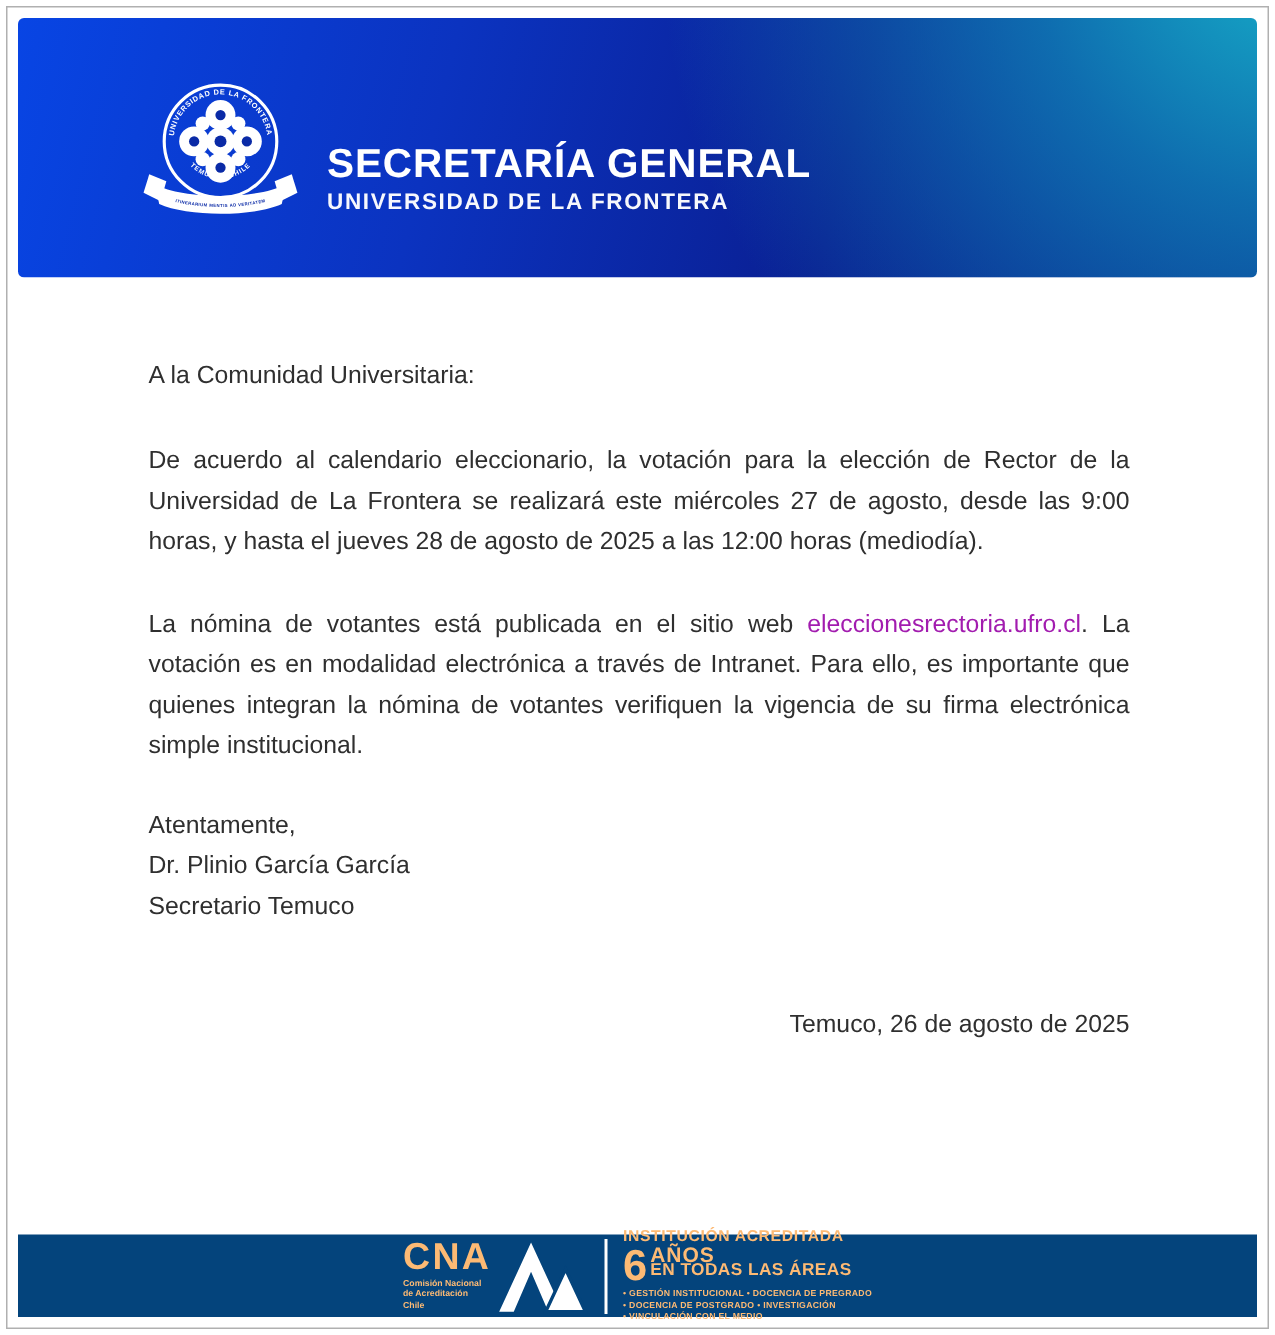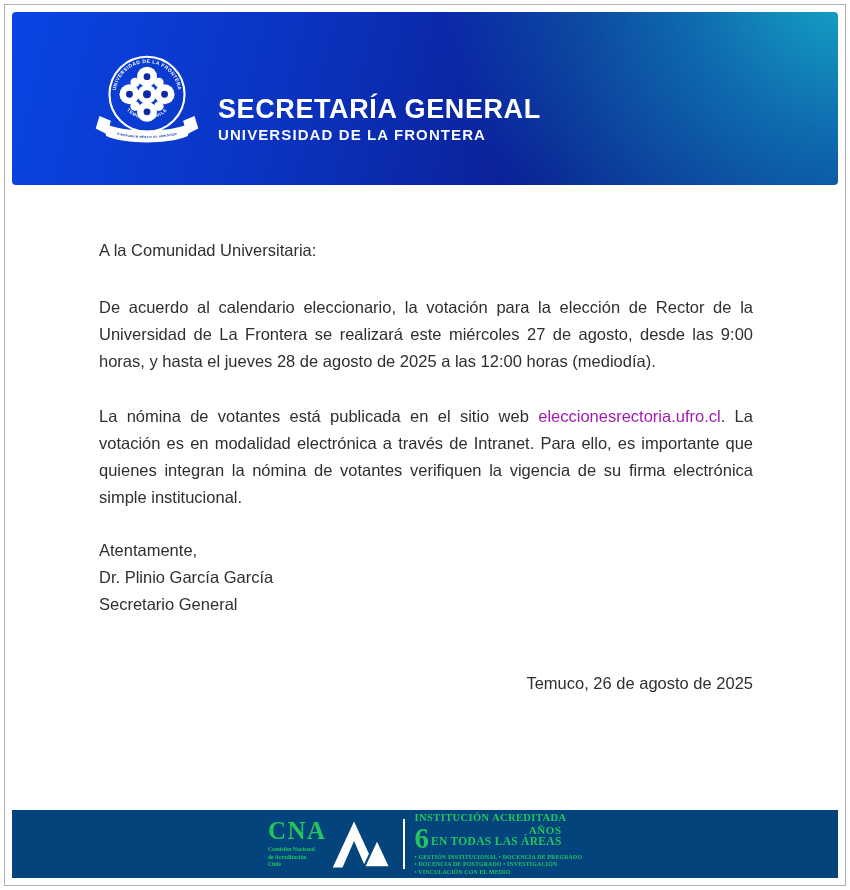--- a/index.html
+++ b/index.html
@@ -23,34 +23,34 @@
   .letter{color:#2f2f2f;font-size:16.5px;line-height:27px;padding:0 85px 0 87px;}
   .salutation{margin:52px 0 0 0;}
   .para-election{margin:30px 0 0 0;text-align:justify;}
   .para-roll{margin:28px 0 0 0;text-align:justify;}
   .link{color:#a21caf;text-decoration:none;cursor:pointer;}
   .sigline{margin:0;}
   .sig-first{margin-top:26px;}
   .dateline{margin:52px 0 0 0;text-align:right;}
 
   
-  .accred{position:absolute;left:0;right:0;bottom:0;height:68px;background:#04447c;
-          display:flex;align-items:center;justify-content:center;color:#22c55e;font-family:Liberation Serif, serif;}
+  .accred{position:absolute;left:0;right:0;bottom:0;height:55px;background:#04447c;
+          display:flex;align-items:center;justify-content:center;color:#fdba74;}
   .cna-block{display:flex;align-items:center;}
   .cna-textcol{display:flex;flex-direction:column;margin-right:4px;}
   .cna-acronym{font-size:25px;font-weight:bold;letter-spacing:1.5px;line-height:24px;}
   .cna-org{font-size:5.8px;font-weight:bold;line-height:7.5px;margin-top:3px;}
   .cna-mark{width:62px;height:52px;margin-right:10px;}
   .divider{width:2px;height:50px;background:#ffffff;margin-right:10px;}
   .accred-right{display:flex;flex-direction:column;}
   .accred-heading{font-size:10.5px;font-weight:bold;letter-spacing:0.4px;line-height:12px;}
   .accred-years{display:flex;align-items:flex-start;margin-top:1px;}
   .big6{font-size:29px;font-weight:bold;line-height:26px;margin-right:2px;}
   .years-col{display:flex;flex-direction:column;}
-  .anios{font-size:11px;font-weight:bold;letter-spacing:0.6px;line-height:9px;margin-top:1px;text-align:right;}
+  .anios{font-size:14px;font-weight:bold;letter-spacing:0.6px;line-height:9px;margin-top:1px;}
   .areas{font-size:11.5px;font-weight:bold;letter-spacing:0.3px;line-height:13px;text-align:center;}
   .bullets{font-size:5.8px;font-weight:bold;line-height:7.5px;margin-top:3px;letter-spacing:0.2px;}
 </style>
 </head>
 <body>
 
 <div class="page">
   <div class="frame">
     <div class="inner">
 
@@ -104,21 +104,21 @@
           <div class="hero-subtitle">UNIVERSIDAD DE LA FRONTERA</div>
         </div>
       </header>
 
       <main class="letter">
         <p class="salutation">A la Comunidad Universitaria:</p>
         <p class="para-election">De acuerdo al calendario eleccionario, la votación para la elección de Rector de la Universidad de La Frontera se realizará este miércoles 27 de agosto, desde las 9:00 horas, y hasta el jueves 28 de agosto de 2025 a las 12:00 horas (mediodía).</p>
         <p class="para-roll"><span>La nómina de votantes está publicada en el sitio web </span><a class="link">eleccionesrectoria.ufro.cl</a><span>. La votación es en modalidad electrónica a través de Intranet. Para ello, es importante que quienes integran la nómina de votantes verifiquen la vigencia de su firma electrónica simple institucional.</span></p>
         <p class="sigline sig-first">Atentamente,</p>
         <p class="sigline">Dr. Plinio García García</p>
-        <p class="sigline">Secretario General</p>
+        <p class="sigline">Secretario Temuco</p>
         <p class="dateline">Temuco, 26 de agosto de 2025</p>
       </main>
 
       <footer class="accred">
         <div class="cna-block">
           <div class="cna-textcol">
             <div class="cna-acronym">CNA</div>
             <div class="cna-org">
               <div>Comisión Nacional</div>
               <div>de Acreditación</div>

